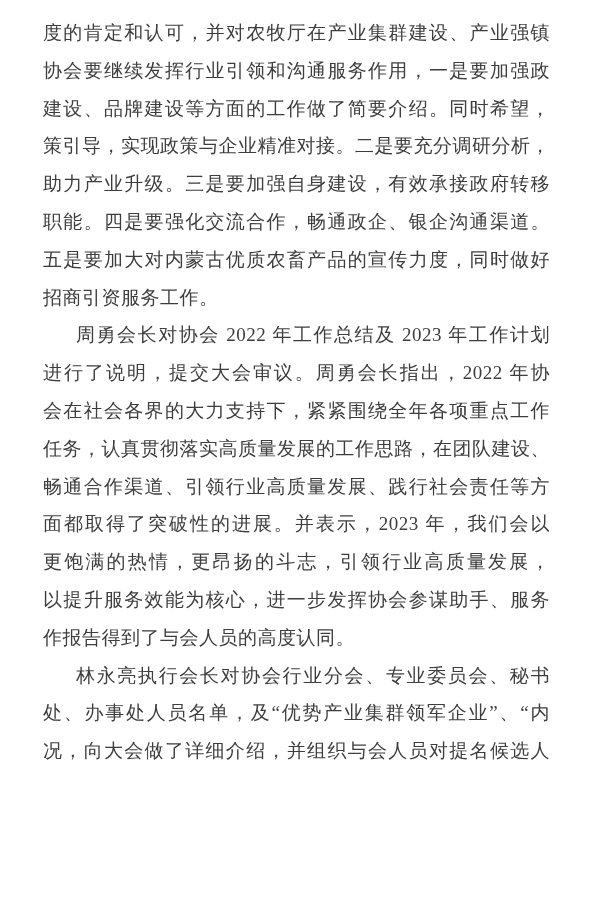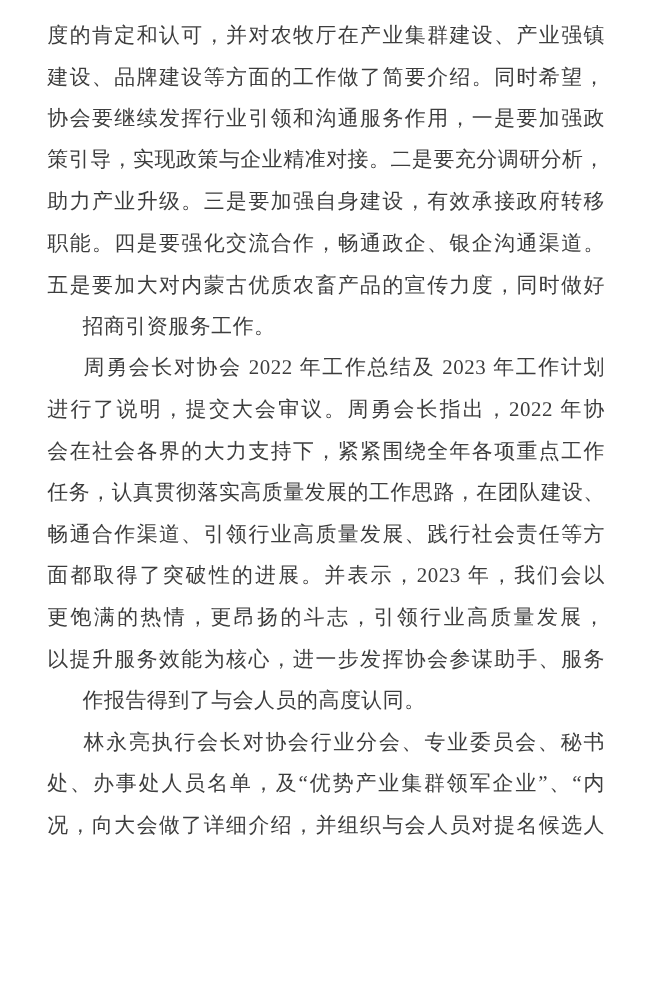--- a/index.html
+++ b/index.html
@@ -33,21 +33,20 @@
     letter-spacing: 0.5px;
     text-align: justify;
     text-align-last: justify;
     text-justify: inter-character;
     overflow: hidden;
     white-space: nowrap;
   }
   .line.para-end {
     text-align: left;
     text-align-last: left;
-    margin-left: 32px;
   }
   .line.indent {
     text-indent: 33px;
   }
 
   
   .footer {
     position: absolute;
     top: 880px;
     left: 0;
@@ -61,22 +60,22 @@
     letter-spacing: 2px;
   }
 </style>
 </head>
 <body>
 
 <div class="page">
 
   <div class="text-block">
     <div class="line">度的肯定和认可，并对农牧厅在产业集群建设、产业强镇</div>
+    <div class="line">协会要继续发挥行业引领和沟通服务作用，一是要加强政</div>
     <div class="line">建设、品牌建设等方面的工作做了简要介绍。同时希望，</div>
-    <div class="line">协会要继续发挥行业引领和沟通服务作用，一是要加强政</div>
     <div class="line">策引导，实现政策与企业精准对接。二是要充分调研分析，</div>
     <div class="line">助力产业升级。三是要加强自身建设，有效承接政府转移</div>
     <div class="line">职能。四是要强化交流合作，畅通政企、银企沟通渠道。</div>
     <div class="line">五是要加大对内蒙古优质农畜产品的宣传力度，同时做好</div>
     <div class="line para-end">招商引资服务工作。</div>
     <div class="line indent">周勇会长对协会 2022 年工作总结及 2023 年工作计划</div>
     <div class="line">进行了说明，提交大会审议。周勇会长指出，2022 年协</div>
     <div class="line">会在社会各界的大力支持下，紧紧围绕全年各项重点工作</div>
     <div class="line">任务，认真贯彻落实高质量发展的工作思路，在团队建设、</div>
     <div class="line">畅通合作渠道、引领行业高质量发展、践行社会责任等方</div>

